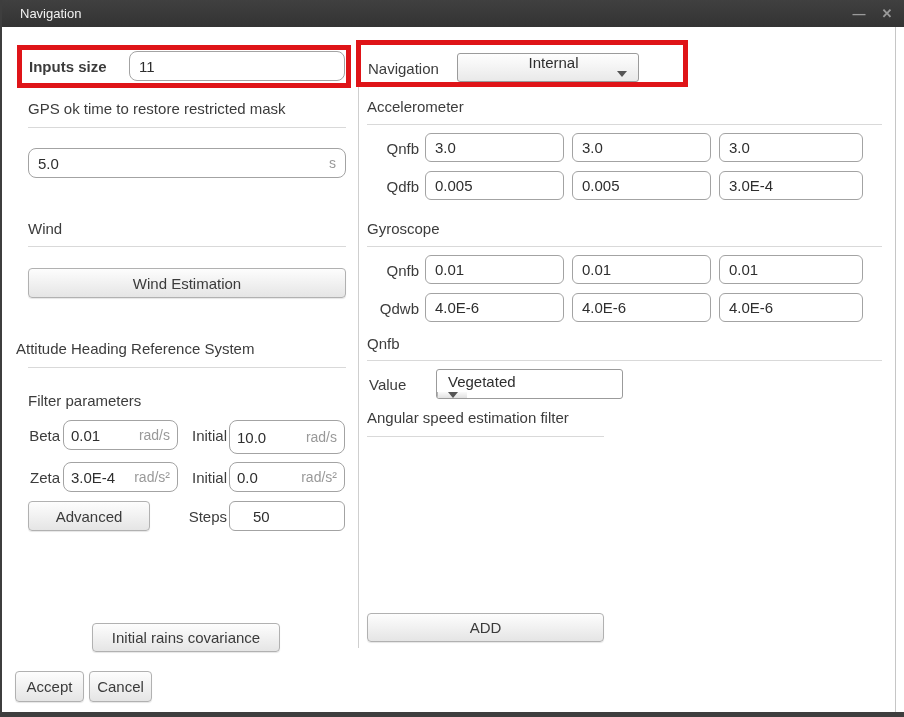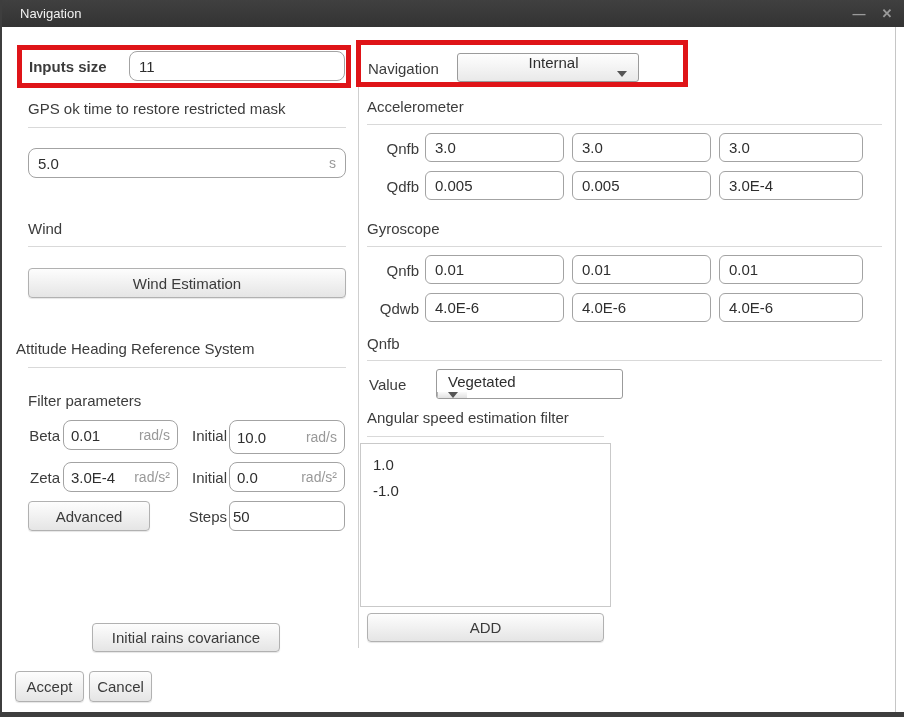--- a/index.html
+++ b/index.html
@@ -113,21 +113,21 @@
     <span class="unit">rad/s²</span>
   </div>
   <span class="abs rowlabel" style="left:183px; top:469px; width:42px;">Initial</span>
   <div class="abs field" style="left:227px; top:462px; width:116px; height:30px; padding:0 7px;">
     <input value="0.0" style="">
     <span class="unit">rad/s²</span>
   </div>
 
   <div class="abs btn" style="left:26px; top:501px; width:122px; height:30px;">Advanced</div>
   <span class="abs rowlabel" style="left:180px; top:508px; width:45px;">Steps</span>
-  <div class="abs field sq" style="left:227px; top:501px; width:116px; height:30px; padding:0 3px;">
+  <div class="abs field sq" style="left:227px; top:501px; width:116px; height:30px; padding:0 23px;">
     <input value="50" style="">
   </div>
 
   <div class="abs btn" style="left:90px; top:623px; width:188px; height:29px;">Initial rains covariance</div>
 
   <span class="abs lbl" style="left:366px; top:60px;">Navigation</span>
   <div class="abs combo" style="left:455px; top:53px; width:182px; height:29px;flex-direction:column;">
     <span>Internal</span>
     <span class="tri"></span>
   </div>
@@ -189,24 +189,20 @@
   <div class="abs combo2" style="left:434px; top:369px; width:187px; height:30px;flex-direction:column;">
     <span class="txt">Vegetated</span>
     <span class="arrowbtn">
       <span class="tri"></span>
     </span>
   </div>
 
   <span class="abs hdr" style="left:365px; top:409px;">Angular speed estimation filter</span>
   <div class="abs rule" style="left:365px; top:436px; width:237px;"></div>
 
-  <div class="abs listbox" style="left:358px; top:443px; width:251px; height:164px;">
-    <div class="item">1.0</div>
-    <div class="item">-1.0</div>
-  </div>
   <div class="abs btn" style="left:365px; top:613px; width:237px; height:29px;">ADD</div>
 
   <div class="abs btn" style="left:13px; top:671px; width:69px; height:31px;">Accept</div>
   <div class="abs btn" style="left:87px; top:671px; width:63px; height:31px;">Cancel</div>
 
   <div class="abs redbox" style="left:15px; top:45px; width:334px; height:43px;"></div>
   <div class="abs redbox" style="left:354px; top:40px; width:332px; height:47px;"></div>
 
 </div>
 

